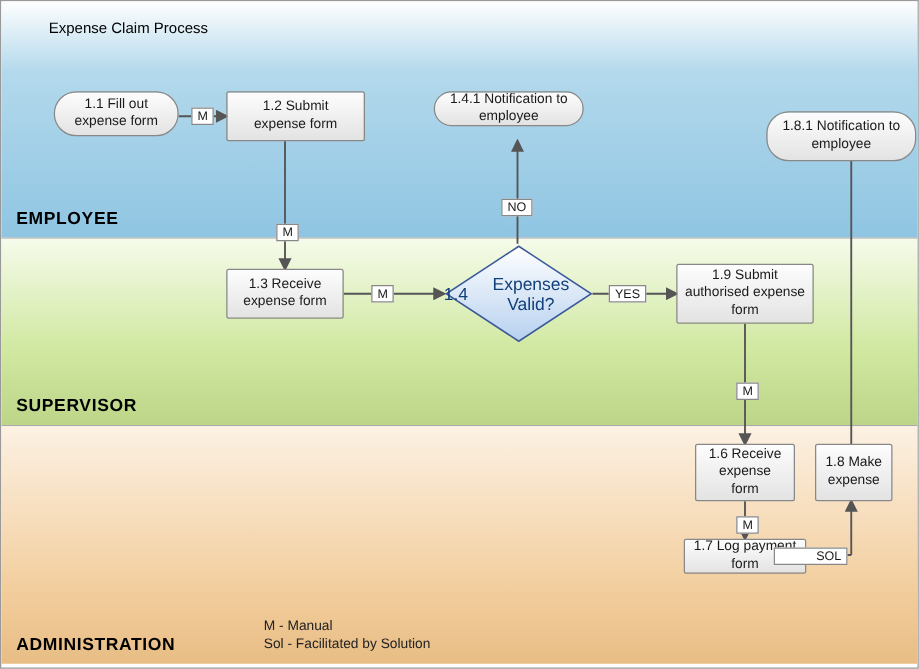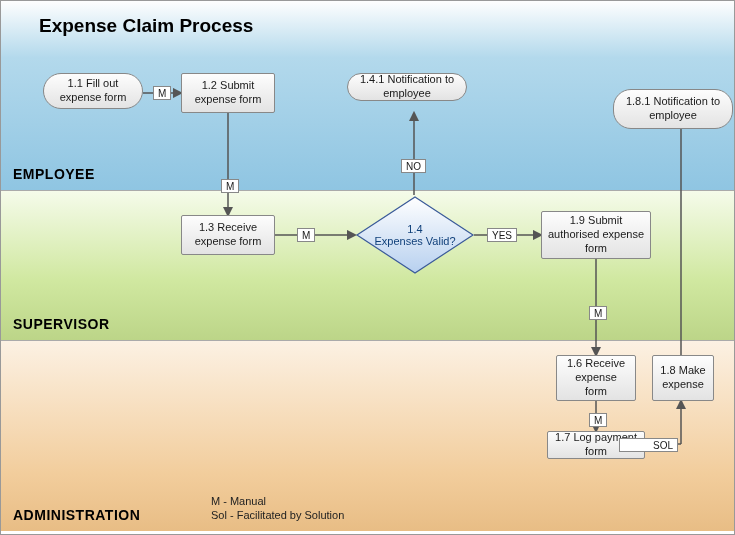--- a/index.html
+++ b/index.html
@@ -46,22 +46,22 @@
     letter-spacing: 0.5px;
     color: #000;
   }
   .lane-employee .lane-label { bottom: 8px; }
   .lane-supervisor .lane-label { bottom: 8px; }
   .lane-admin .lane-label { bottom: 8px; }
   .title {
     position: absolute;
     top: 14px;
     left: 38px;
-    font-size: 19px;
-    font-weight: bold;
+    font-size: 12px;
+    font-weight: normal;
     color: #000;
   }
   .node {
     position: absolute;
     background: linear-gradient(to bottom, #fdfdfd 0%, #e3e3e3 100%);
     border: 1px solid #888;
     box-sizing: border-box;
     text-align: center;
     display: flex;
     flex-direction: column;
@@ -74,25 +74,25 @@
   .rect { border-radius: 2px; }
   .decision {
     position: absolute;
     width: 120px;
     height: 80px;
   }
   .decision svg { position: absolute; left: 0; top: 0; }
   .decision-text {
     position: absolute;
     left: 0; top: 0; width: 100%; height: 100%;
-    display: flex; flex-direction: column;
+    display: flex; flex-direction: row;
     justify-content: center; align-items: center;
     text-align: center;
     color: #10407a;
-    font-size: 11px;
+    font-size: 14px;
   }
   .edge-label {
     position: absolute;
     background: #fff;
     border: 1px solid #888;
     font-size: 10px;
     padding: 0 4px;
     height: 14px;
     display: flex; align-items: center; justify-content: center;
     box-sizing: border-box;
@@ -150,21 +150,21 @@
 
   <line x1="645" y1="443" x2="680" y2="443" stroke="#555" stroke-width="1.5"></line>
   <line x1="680" y1="443" x2="680" y2="400" stroke="#555" stroke-width="1.5" marker-end="url(#arrow)"></line>
 
   <line x1="680" y1="355" x2="680" y2="112" stroke="#555" stroke-width="1.5" marker-end="url(#arrow)"></line>
 </svg>
 
 <div class="node rounded" style="left:42px; top:72px; width:100px; height:36px;">
   <span><span>1.1</span> <span>Fill out expense form</span></span>
 </div>
-<div class="node rect" style="left:180px; top:72px; width:94px; height:40px;">
+<div class="node rect" style="left:180px; top:72px; width:111px; height:40px;">
   <span><span>1.2</span> <span>Submit expense form</span></span>
 </div>
 <div class="node rounded" style="left:346px; top:72px; width:120px; height:28px;">
   <span><span>1.4.1</span> <span>Notification to employee</span></span>
 </div>
 <div class="node rounded" style="left:612px; top:72px; width:120px; height:40px;margin-top:16px;">
   <span><span>1.8.1</span> <span>Notification to employee</span></span>
 </div>
 <div class="node rect" style="left:180px; top:214px; width:94px; height:40px;">
   <span><span>1.3</span> <span>Receive expense form</span></span>

